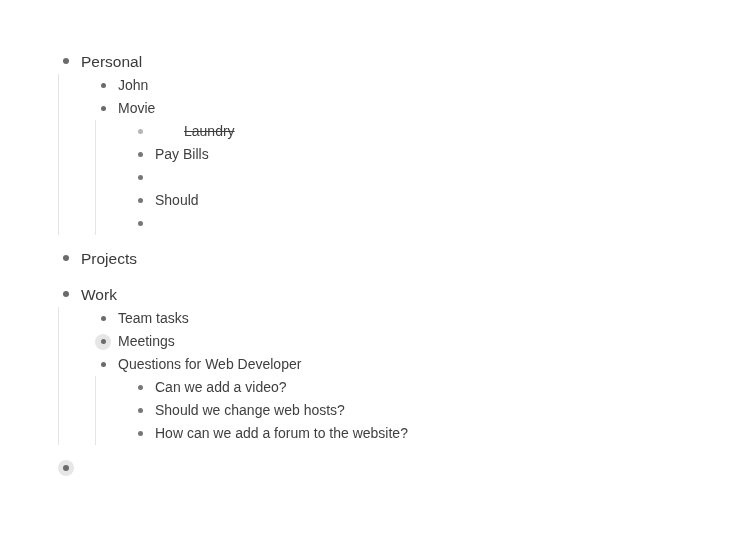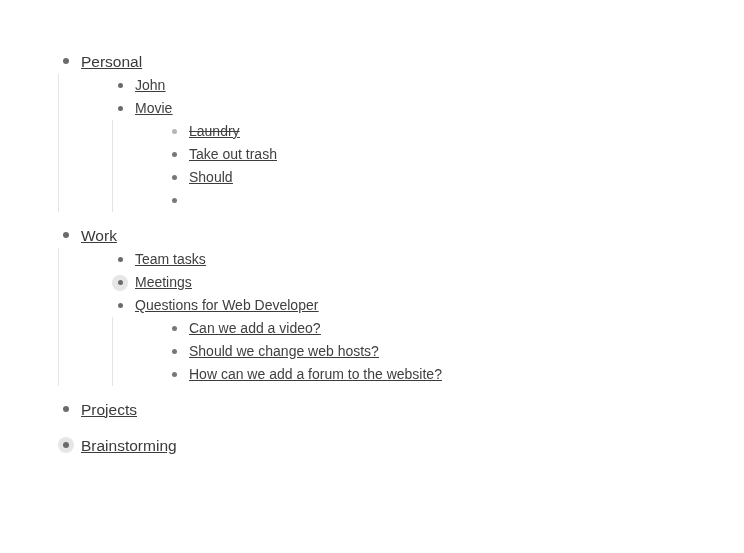--- a/index.html
+++ b/index.html
@@ -17,27 +17,26 @@
 
   .outline-root {
     padding-top: 48px;
     padding-left: 58px;
   }
 
   ul.tree {
     list-style: none;
     margin: 0;
     padding: 0;
-    text-decoration: underline;
   }
 
   
   ul.tree ul.tree {
     margin-left: 0;
-    padding-left: 53px;
+    padding-left: 36px;
     border-left: 1px solid #e4e4e4;
     margin-top: 0;
   }
 
   li.node {
     position: relative;
     list-style: none;
     margin: 0;
     padding: 0;
   }
@@ -85,20 +84,21 @@
   .lvl-0 > .row { min-height: 26px; }
   .lvl-1 > .row { min-height: 23px; }
   .lvl-2 > .row { min-height: 23px; }
 
   .lvl-1 .bullet .dot { width: 5px; height: 5px; left: 5.5px; top: 5.5px; }
   .lvl-2 .bullet .dot { width: 5px; height: 5px; left: 5.5px; top: 5.5px; background: #777; }
 
   .done .label {
     text-decoration: line-through;
     color: #a8a8a8;
+    margin-left: 29px;
   }
   .done .bullet .dot { background: #b5b5b5; }
 </style>
 </head>
 <body>
 
 <div class="outline-root">
   <ul class="tree" id="tree-root">
       <li class="node lvl-0">
         <div class="row">
@@ -130,21 +130,28 @@
                     <span class="dot"></span>
                   </span>
                   <span class="label">Laundry</span>
                 </div>
               </li>
               <li class="node lvl-2">
                 <div class="row">
                   <span class="bullet">
                     <span class="dot"></span>
                   </span>
-                  <span class="label">Take out trash</span>
+                  <span class="label">Pay Bills</span>
+                </div>
+              </li>
+              <li class="node lvl-2">
+                <div class="row">
+                  <span class="bullet">
+                    <span class="dot"></span>
+                  </span>
                 </div>
               </li>
               <li class="node lvl-2">
                 <div class="row">
                   <span class="bullet">
                     <span class="dot"></span>
                   </span>
                   <span class="label">Should</span>
                 </div>
               </li>
@@ -157,20 +164,28 @@
               </li>
             </ul>
           </li>
         </ul>
       </li>
       <li class="node lvl-0" style="margin-top: 10px;">
         <div class="row">
           <span class="bullet">
             <span class="dot"></span>
           </span>
+          <span class="label">Projects</span>
+        </div>
+      </li>
+      <li class="node lvl-0" style="margin-top: 10px;">
+        <div class="row">
+          <span class="bullet">
+            <span class="dot"></span>
+          </span>
           <span class="label">Work</span>
         </div>
         <ul class="tree">
           <li class="node lvl-1">
             <div class="row">
               <span class="bullet">
                 <span class="dot"></span>
               </span>
               <span class="label">Team tasks</span>
             </div>
@@ -214,28 +229,19 @@
                   </span>
                   <span class="label">How can we add a forum to the website?</span>
                 </div>
               </li>
             </ul>
           </li>
         </ul>
       </li>
       <li class="node lvl-0" style="margin-top: 10px;">
         <div class="row">
-          <span class="bullet">
-            <span class="dot"></span>
-          </span>
-          <span class="label">Projects</span>
-        </div>
-      </li>
-      <li class="node lvl-0" style="margin-top: 10px;">
-        <div class="row">
           <span class="bullet collapsed">
             <span class="dot"></span>
           </span>
-          <span class="label">Brainstorming</span>
         </div>
       </li>
     </ul>
 </div>
 
 </body></html>

